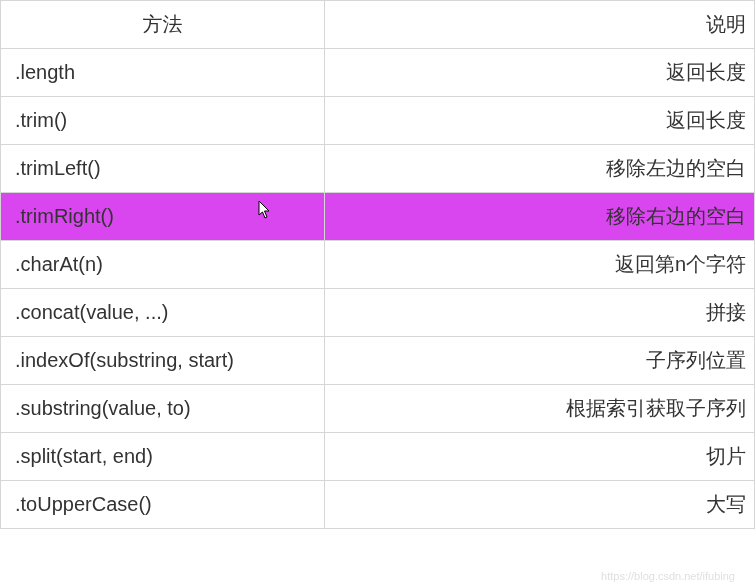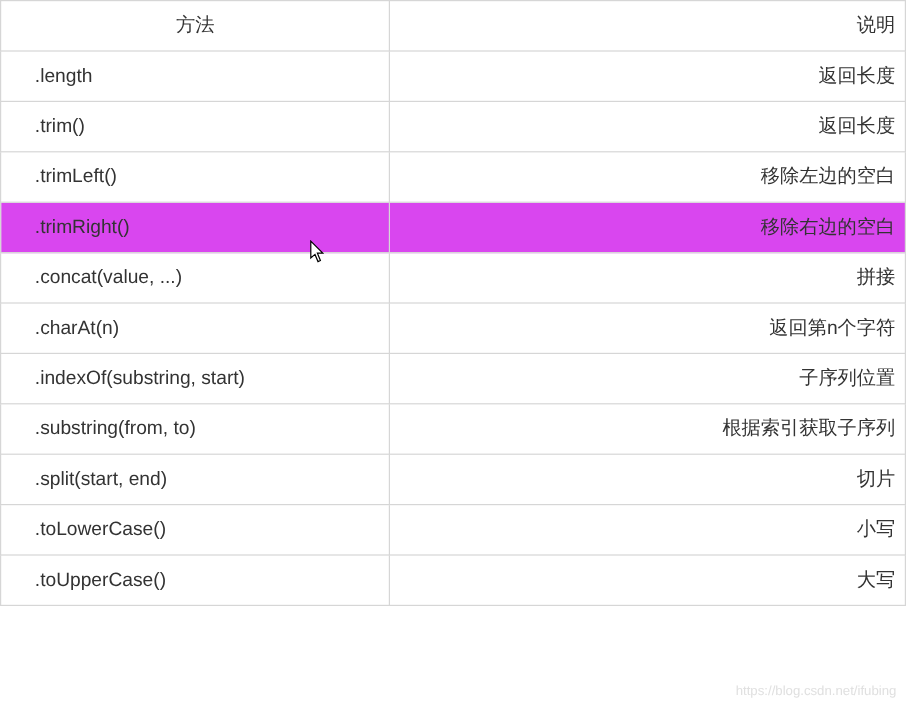--- a/index.html
+++ b/index.html
@@ -15,31 +15,31 @@
       position: relative;
     }
     table {
       width: 100%;
       border-collapse: collapse;
     }
     th, td {
       border: 1px solid #d6d6d6;
       text-align: center;
       padding: 10px 8px;
-      font-size: 16px;
+      font-size: 20px;
       color: #333;
       font-weight: normal;
     }
     th {
       background: #ffffff;
       font-weight: normal;
     }
     td.method {
       text-align: left;
-      padding-left: 28px;
+      padding-left: 14px;
       margin-left: 32px;
     }
     tr.highlighted td {
       background-color: #d946ef;
     }
     .col-method {
       width: 43%;
     }
     .col-desc {
       width: 57%;
@@ -48,21 +48,21 @@
     .cursor {
       position: absolute;
       left: 258px;
       top: 200px;
       width: 14px;
       height: 20px;
       pointer-events: none;
     }
     .watermark {
       position: absolute;
-      right: 8px;
+      right: 20px;
       bottom: 6px;
       font-size: 11px;
       color: #e0e0e0;
       font-family: Arial, sans-serif;
     }
   </style>
 </head>
 <body>
 
 <table>
@@ -83,42 +83,38 @@
       </tr>
       <tr>
         <td class="method col-method">.trimLeft()</td>
         <td class="col-desc">移除左边的空白</td>
       </tr>
       <tr class="highlighted">
         <td class="method col-method">.trimRight()</td>
         <td class="col-desc">移除右边的空白</td>
       </tr>
       <tr>
+        <td class="method col-method">.charAt(n)</td>
+        <td class="col-desc">返回第n个字符</td>
+      </tr>
+      <tr>
         <td class="method col-method">.concat(value, ...)</td>
         <td class="col-desc">拼接</td>
-      </tr>
-      <tr>
-        <td class="method col-method">.charAt(n)</td>
-        <td class="col-desc">返回第n个字符</td>
       </tr>
       <tr>
         <td class="method col-method">.indexOf(substring, start)</td>
         <td class="col-desc">子序列位置</td>
       </tr>
       <tr>
-        <td class="method col-method">.substring(from, to)</td>
+        <td class="method col-method">.substring(value, to)</td>
         <td class="col-desc">根据索引获取子序列</td>
       </tr>
       <tr>
         <td class="method col-method">.split(start, end)</td>
         <td class="col-desc">切片</td>
-      </tr>
-      <tr>
-        <td class="method col-method">.toLowerCase()</td>
-        <td class="col-desc">小写</td>
       </tr>
       <tr>
         <td class="method col-method">.toUpperCase()</td>
         <td class="col-desc">大写</td>
       </tr>
     </tbody>
 </table>
 
 <svg class="cursor" viewBox="0 0 14 20">
   <path d="M1 1 L1 15 L4.5 12 L7 18 L9 17 L6.5 11 L11 11 Z" fill="white" stroke="black" stroke-width="1"></path>

